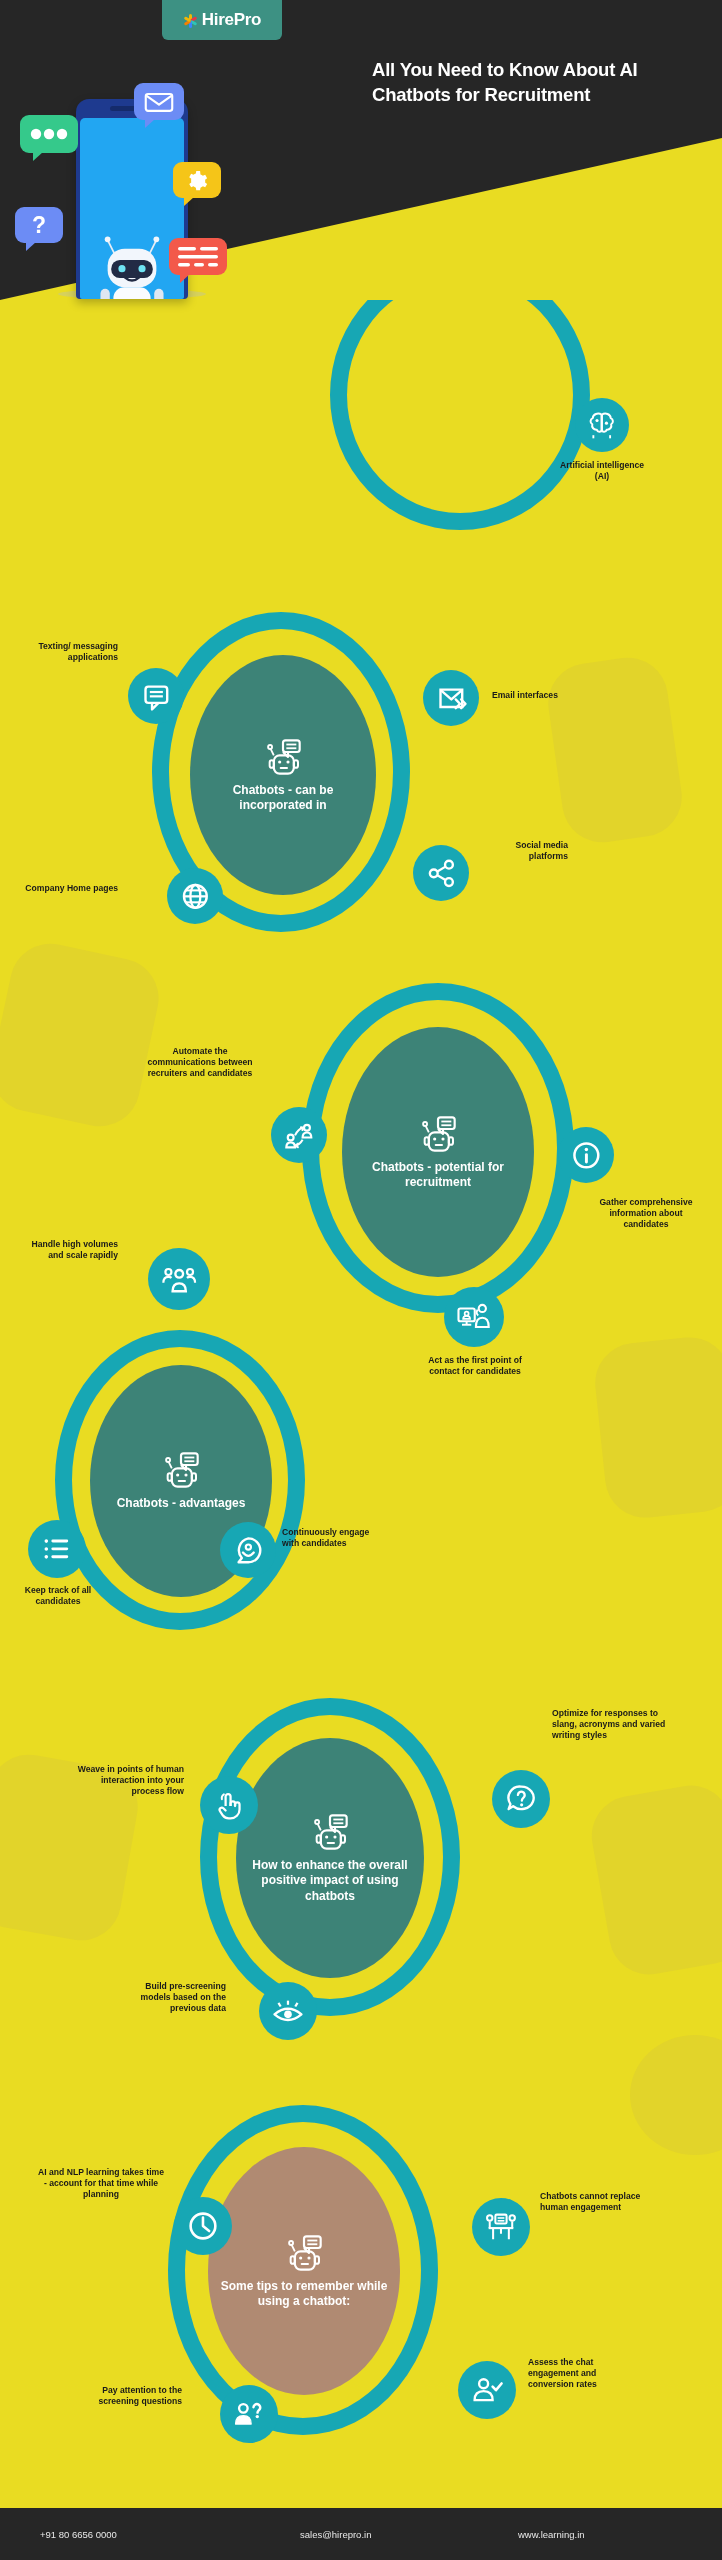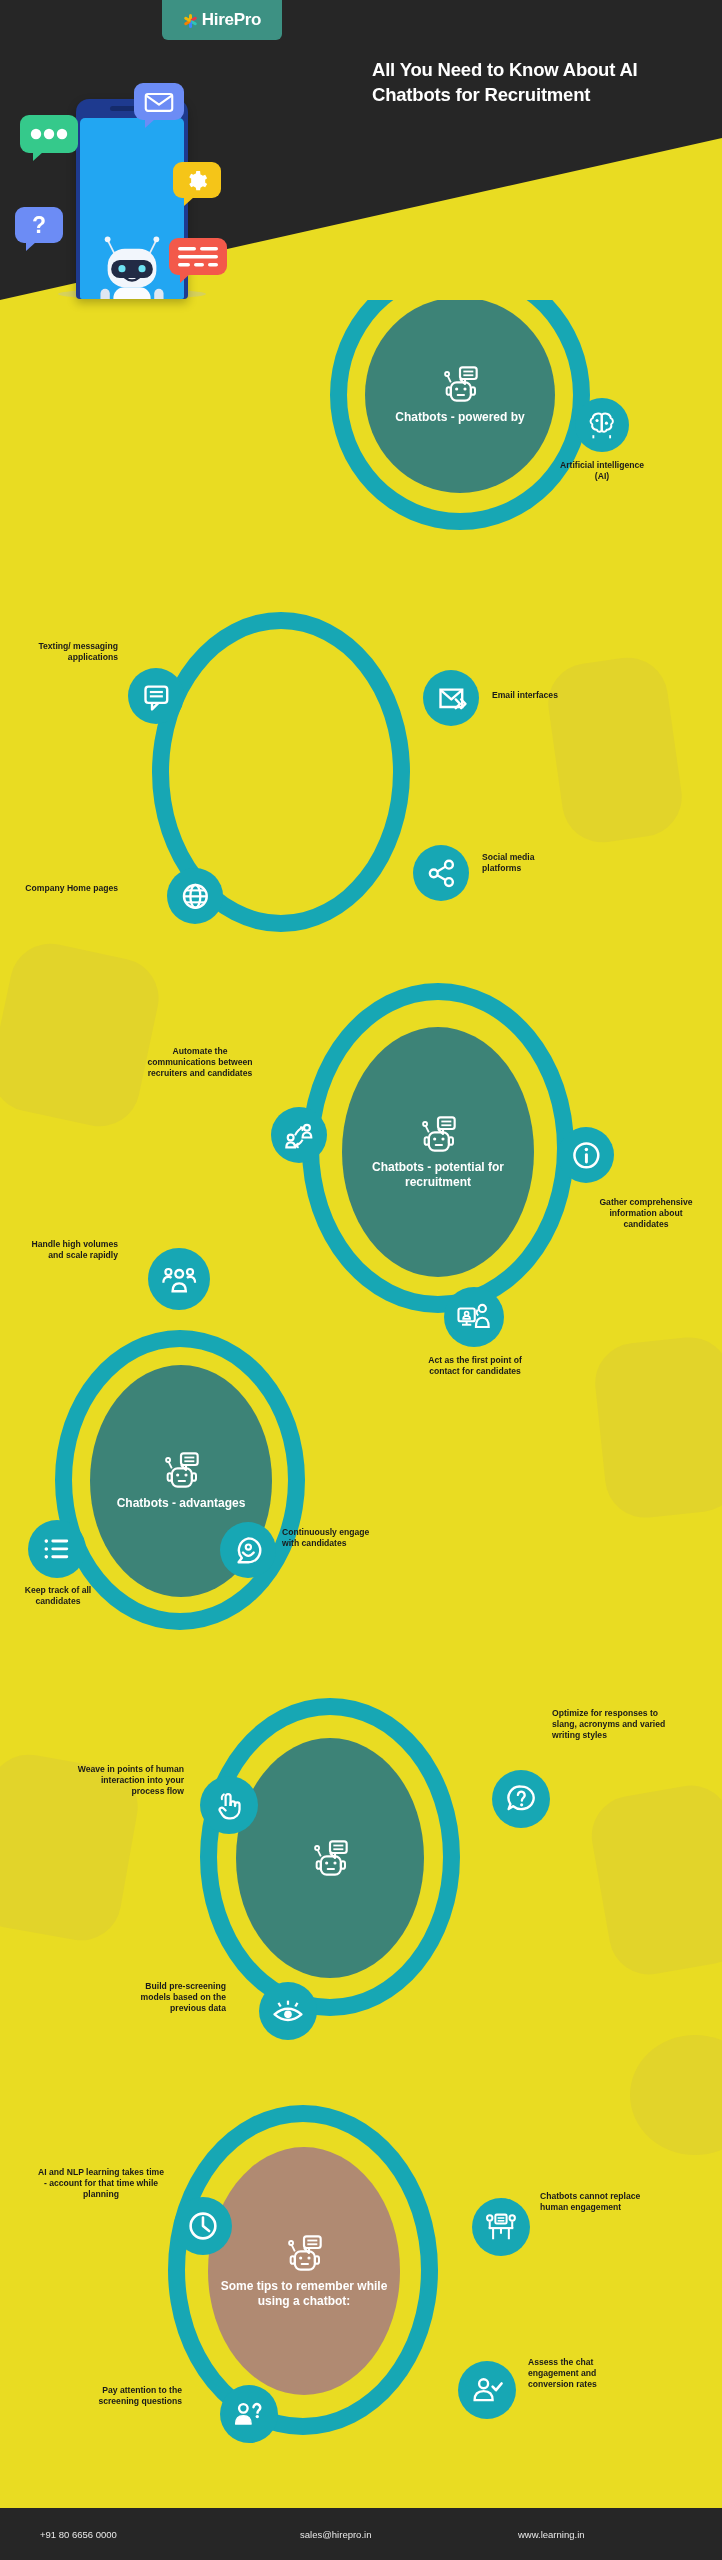--- a/index.html
+++ b/index.html
@@ -205,37 +205,20 @@
     <rect x="9" y="17" width="40" height="3.6" rx="1.8" fill="#fff"></rect>
     <rect x="9" y="25" width="12" height="3.6" rx="1.8" fill="#fff"></rect>
     <rect x="25" y="25" width="10" height="3.6" rx="1.8" fill="#fff"></rect>
     <rect x="39" y="25" width="10" height="3.6" rx="1.8" fill="#fff"></rect>
   </svg>
   <span class="tail" style="left:11px; bottom:-8px; border-left:10px solid #F3594A; border-bottom:9px solid transparent;"></span>
 </div>
 
 <div class="section" style="left:0; top:245px; width:722px; height:380px;">
   <div class="ring" style="left:330px; top:15px; width:260px; height:270px;"></div>
-  <div class="core" style="left:365px; top:52px; width:190px; height:196px;">
-    <svg class="core-icon" viewBox="0 0 48 48">
-      <rect x="24" y="4" width="20" height="14" rx="3" fill="none" stroke="#fff" stroke-width="2.6"></rect>
-      <path d="M30 18 l0 6 l-6 -6" fill="none" stroke="#fff" stroke-width="2.6" stroke-linejoin="round"></path>
-      <line x1="28" y1="9" x2="40" y2="9" stroke="#fff" stroke-width="2.2"></line>
-      <line x1="28" y1="13.5" x2="40" y2="13.5" stroke="#fff" stroke-width="2.2"></line>
-      <rect x="13" y="22" width="24" height="22" rx="7" fill="none" stroke="#fff" stroke-width="2.6"></rect>
-      <circle cx="20" cy="30" r="1.9" fill="#fff"></circle>
-      <circle cx="30" cy="30" r="1.9" fill="#fff"></circle>
-      <rect x="20" y="36" width="10" height="2.4" rx="1.2" fill="#fff"></rect>
-      <rect x="8" y="28" width="5" height="9" rx="2.5" fill="none" stroke="#fff" stroke-width="2.4"></rect>
-      <rect x="37" y="28" width="5" height="9" rx="2.5" fill="none" stroke="#fff" stroke-width="2.4"></rect>
-      <line x1="13" y1="22" x2="9" y2="14" stroke="#fff" stroke-width="2.2"></line>
-      <circle cx="8.5" cy="12" r="2.4" fill="none" stroke="#fff" stroke-width="2.2"></circle>
-    </svg>
-    <div class="core-label">Chatbots - powered by</div>
-  </div>
 
   <div class="node" style="left:517px; top:-8px; width:54px; height:54px;">
     <svg viewBox="0 0 32 32">
       <rect x="7" y="8" width="18" height="17" rx="3" fill="none" stroke="#fff" stroke-width="2.1"></rect>
       <circle cx="12.5" cy="14.5" r="1.3" fill="#fff"></circle>
         <circle cx="19.5" cy="14.5" r="1.3" fill="#fff"></circle>
       <path d="M12 19 q4 4 8 0" fill="none" stroke="#fff" stroke-width="2" stroke-linecap="round"></path>
       <line x1="12" y1="8" x2="12" y2="4.5" stroke="#fff" stroke-width="2"></line>
       <line x1="20" y1="8" x2="20" y2="4.5" stroke="#fff" stroke-width="2"></line>
       <line x1="7" y1="12.5" x2="3.6" y2="12.5" stroke="#fff" stroke-width="2"></line>
@@ -255,20 +238,37 @@
       <line x1="16" y1="6.5" x2="16" y2="22" stroke="#fff" stroke-width="1.6"></line>
       <line x1="24" y1="26" x2="24" y2="29" stroke="#fff" stroke-width="1.8"></line>
       <line x1="8" y1="26" x2="8" y2="29" stroke="#fff" stroke-width="1.8"></line>
     </svg>
   </div>
   <div class="cap c" style="left:556px; top:215px; width:92px;">Artificial intelligence (AI)</div>
 </div>
 
 <div class="section" style="left:0; top:600px; width:722px; height:360px;">
   <div class="ring" style="left:152px; top:12px; width:258px; height:320px;"></div>
+  <div class="core" style="left:190px; top:55px; width:186px; height:240px;">
+    <svg class="core-icon" viewBox="0 0 48 48">
+      <rect x="24" y="4" width="20" height="14" rx="3" fill="none" stroke="#fff" stroke-width="2.6"></rect>
+      <path d="M30 18 l0 6 l-6 -6" fill="none" stroke="#fff" stroke-width="2.6" stroke-linejoin="round"></path>
+      <line x1="28" y1="9" x2="40" y2="9" stroke="#fff" stroke-width="2.2"></line>
+      <line x1="28" y1="13.5" x2="40" y2="13.5" stroke="#fff" stroke-width="2.2"></line>
+      <rect x="13" y="22" width="24" height="22" rx="7" fill="none" stroke="#fff" stroke-width="2.6"></rect>
+      <circle cx="20" cy="30" r="1.9" fill="#fff"></circle>
+        <circle cx="30" cy="30" r="1.9" fill="#fff"></circle>
+      <rect x="20" y="36" width="10" height="2.4" rx="1.2" fill="#fff"></rect>
+      <rect x="8" y="28" width="5" height="9" rx="2.5" fill="none" stroke="#fff" stroke-width="2.4"></rect>
+      <rect x="37" y="28" width="5" height="9" rx="2.5" fill="none" stroke="#fff" stroke-width="2.4"></rect>
+      <line x1="13" y1="22" x2="9" y2="14" stroke="#fff" stroke-width="2.2"></line>
+      <circle cx="8.5" cy="12" r="2.4" fill="none" stroke="#fff" stroke-width="2.2"></circle>
+    </svg>
+    <div class="core-label">Chatbots - can be incorporated in</div>
+  </div>
 
   <div class="node" style="left:128px; top:68px; width:56px; height:56px;">
     <svg viewBox="0 0 32 32">
       <rect x="6" y="7" width="20" height="15" rx="2.6" fill="none" stroke="#fff" stroke-width="2.2"></rect>
       <path d="M12 22 l0 6 l6 -6" fill="none" stroke="#fff" stroke-width="2.2" stroke-linejoin="round"></path>
       <line x1="10" y1="12" x2="22" y2="12" stroke="#fff" stroke-width="2"></line>
       <line x1="10" y1="16" x2="22" y2="16" stroke="#fff" stroke-width="2"></line>
     </svg>
   </div>
   <div class="cap r" style="left:14px; top:41px; width:104px;">Texting/ messaging applications</div>
@@ -285,21 +285,21 @@
 
   <div class="node" style="left:413px; top:245px; width:56px; height:56px;">
     <svg viewBox="0 0 32 32">
       <circle cx="23" cy="8" r="3.6" fill="none" stroke="#fff" stroke-width="2.2"></circle>
       <circle cx="9" cy="16" r="3.6" fill="none" stroke="#fff" stroke-width="2.2"></circle>
       <circle cx="23" cy="24" r="3.6" fill="none" stroke="#fff" stroke-width="2.2"></circle>
       <line x1="12.3" y1="14.2" x2="19.8" y2="9.8" stroke="#fff" stroke-width="2.1"></line>
       <line x1="12.3" y1="17.8" x2="19.8" y2="22.2" stroke="#fff" stroke-width="2.1"></line>
     </svg>
   </div>
-  <div class="cap l" style="left:482px; top:252px; width:86px;">Social media platforms</div>
+  <div class="cap l" style="left:482px; top:240px; width:86px;text-align:right;">Social media platforms</div>
 
   <div class="node" style="left:167px; top:268px; width:56px; height:56px;">
     <svg viewBox="0 0 32 32">
       <circle cx="16" cy="16" r="10.5" fill="none" stroke="#fff" stroke-width="2.2"></circle>
       <ellipse cx="16" cy="16" rx="4.6" ry="10.5" fill="none" stroke="#fff" stroke-width="2.1"></ellipse>
       <line x1="5.5" y1="16" x2="26.5" y2="16" stroke="#fff" stroke-width="2.1"></line>
       <line x1="7.5" y1="10.5" x2="24.5" y2="10.5" stroke="#fff" stroke-width="1.9"></line>
       <line x1="7.5" y1="21.5" x2="24.5" y2="21.5" stroke="#fff" stroke-width="1.9"></line>
     </svg>
   </div>
@@ -428,20 +428,21 @@
       <line x1="28" y1="13.5" x2="40" y2="13.5" stroke="#fff" stroke-width="2.2"></line>
       <rect x="13" y="22" width="24" height="22" rx="7" fill="none" stroke="#fff" stroke-width="2.6"></rect>
       <circle cx="20" cy="30" r="1.9" fill="#fff"></circle>
         <circle cx="30" cy="30" r="1.9" fill="#fff"></circle>
       <rect x="20" y="36" width="10" height="2.4" rx="1.2" fill="#fff"></rect>
       <rect x="8" y="28" width="5" height="9" rx="2.5" fill="none" stroke="#fff" stroke-width="2.4"></rect>
       <rect x="37" y="28" width="5" height="9" rx="2.5" fill="none" stroke="#fff" stroke-width="2.4"></rect>
       <line x1="13" y1="22" x2="9" y2="14" stroke="#fff" stroke-width="2.2"></line>
       <circle cx="8.5" cy="12" r="2.4" fill="none" stroke="#fff" stroke-width="2.2"></circle>
     </svg>
+    <div class="core-label">How to enhance the overall positive impact of using chatbots</div>
   </div>
 
   <div class="node" style="left:200px; top:96px; width:58px; height:58px;">
     <svg viewBox="0 0 32 32">
       <path d="M13 17 V8.5 a2.2 2.2 0 014.4 0 V17" fill="none" stroke="#fff" stroke-width="2"></path>
       <path d="M17.4 17 v-2.2 a2 2 0 014 0 V17" fill="none" stroke="#fff" stroke-width="2"></path>
       <path d="M21.4 17 v-1.4 a2 2 0 014 0 V20 a8 8 0 01-8 8 h-1.6 a7 7 0 01-5.2 -2.6 L8 21.5 a2 2 0 013 -2.6 l2 2" fill="none" stroke="#fff" stroke-width="2" stroke-linejoin="round" stroke-linecap="round"></path>
       <path d="M11.5 6.5 q-2.5 1.8 -1.8 4.5" fill="none" stroke="#fff" stroke-width="1.7" stroke-linecap="round"></path>
     </svg>
   </div>

